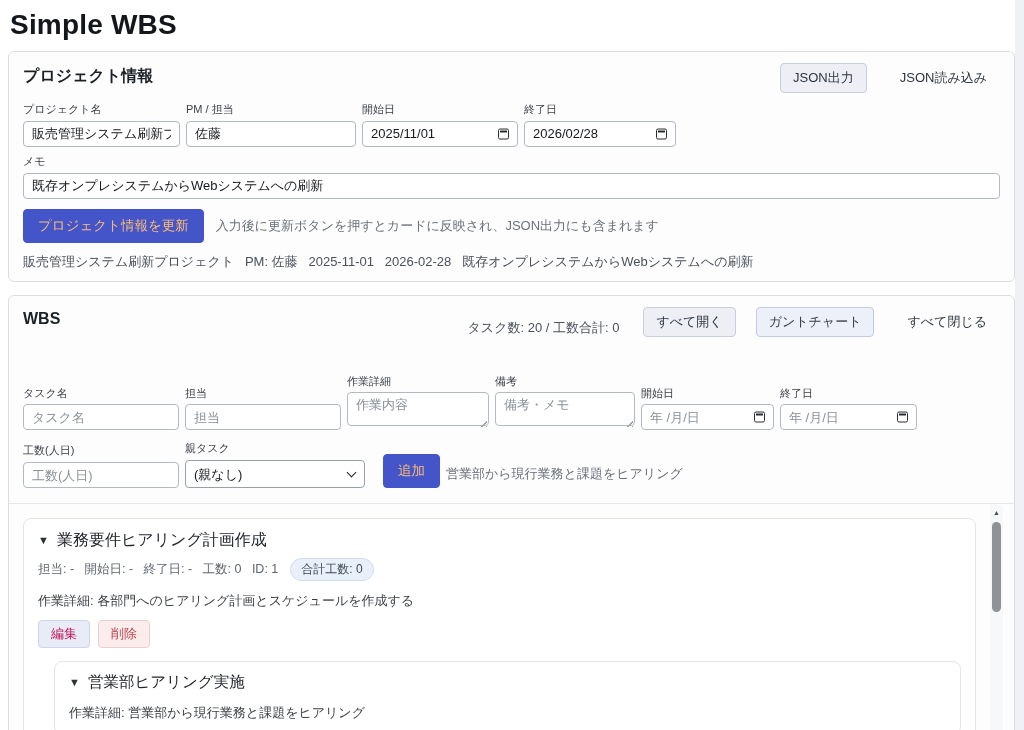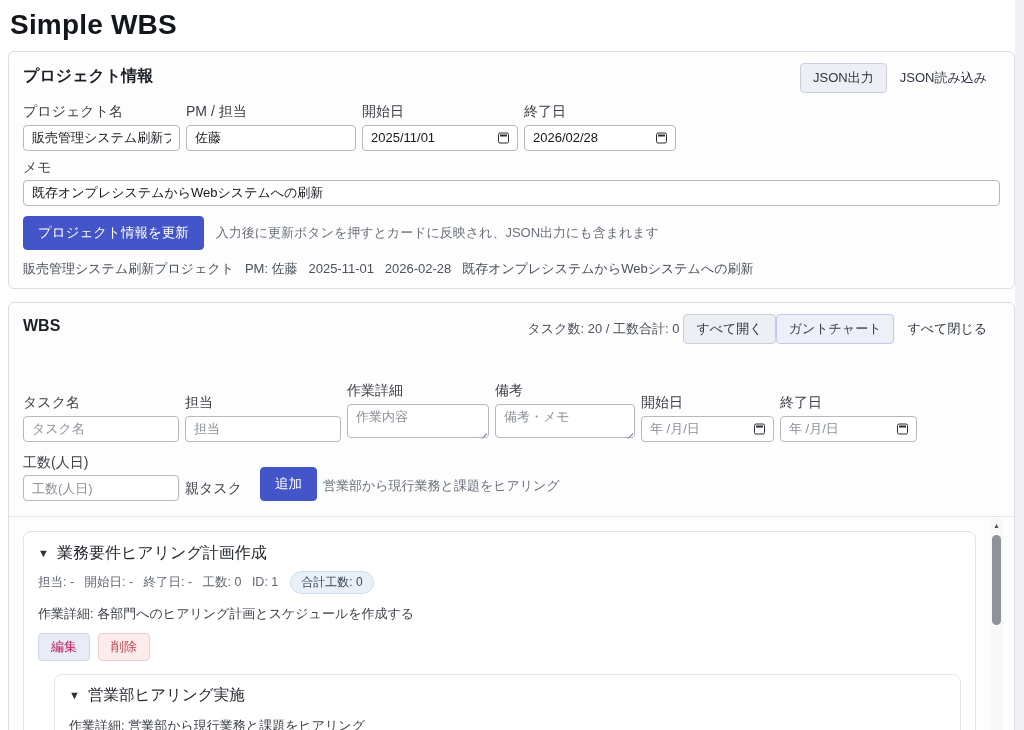--- a/index.html
+++ b/index.html
@@ -7,33 +7,33 @@
     font-family:"Liberation Sans","DejaVu Sans",sans-serif; color:#15181d; }
 
   .page-title { font-size:28px; font-weight:700; color:#13161b; margin:9px 0 10px 10px; letter-spacing:.2px; }
 
   .card { background:#fdfdfe; border:1px solid #d9dee5; border-radius:6px;
           margin:0 9px 0 8px; padding:11px 14px 10px 14px; }
   .wbs-card { margin-top:13px; padding-bottom:0; }
 
   .card-head { display:flex; justify-content:space-between; align-items:flex-start; }
   .card-head h2 { font-size:16px; font-weight:700; color:#1b2026; padding-top:3px; }
-  .head-actions { display:flex; align-items:center; gap:0; }
+  .head-actions { display:flex; align-items:flex-end; gap:20px; }
 
   .btn { font-family:inherit; font-size:13px; border-radius:4px; padding:5px 12px; cursor:pointer; white-space:nowrap; }
   .btn-light { background:#edeff5; border:1px solid #c8cedb; color:#2e3440; }
   .btn-ghost { background:transparent; border:1px solid transparent; color:#2e3440; }
   .btn-gantt { background:#eef0f9; border:1px solid #c2c9e7; color:#333c49; }
-  .btn-primary { background:#4355c8; border:1px solid #4355c8; color:#ffffff; font-size:13.5px; padding:7px 14px; }
+  .btn-primary { background:#4355c8; border:1px solid #4355c8; color:#fdba74; font-size:13.5px; padding:7px 14px; }
   .btn-edit { background:#e9ecf6; border:1px solid #ced5e8; color:#be185d; padding:4px 12px; }
   .btn-delete { background:#fcecec; border:1px solid #eecdd0; color:#b9434f; padding:4px 12px; }
 
   .field-row { display:flex; gap:6px; align-items:flex-end; margin-top:10px; }
   .field { display:flex; flex-direction:column; }
-  .field label { font-size:14px; color:#3c4046; margin-bottom:4px; line-height:1.25; }
+  .field label { font-size:11px; color:#3c4046; margin-bottom:4px; line-height:1.25; }
   input, textarea, select { font-family:inherit; font-size:13px; color:#15181d;
      border:1px solid #b3b9c2; border-radius:4px; padding:4px 8px; background:#fff; outline:none; }
   input { height:26px; }
   input::placeholder, textarea::placeholder { color:#8a9098; }
   textarea { resize:none; height:34px; width:100%; line-height:1.3; }
   .ta-wrap { position:relative; }
   .grip { position:absolute; right:2px; bottom:3px; width:9px; height:9px;
           clip-path:polygon(100% 0,100% 100%,0 100%);
           background:repeating-linear-gradient(-45deg,#98a0a8 0 1px,transparent 1px 3.5px); }
 
@@ -191,20 +191,26 @@
     </div>
   </div>
 
   <div class="field-row row2">
     <div class="field w-effort">
       <label>工数(人日)</label>
       <input type="text" placeholder="工数(人日)" style="">
     </div>
     <div class="field">
       <label>親タスク</label>
+      <span class="sel-wrap">
+        <select>
+          <option>(親なし)</option>
+        </select>
+        <span class="chevron"></span>
+      </span>
     </div>
     <button class="btn btn-primary btn-add">追加</button>
     <span class="add-hint">営業部から現行業務と課題をヒアリング</span>
   </div>
 
   <div class="task-area">
 
     <article class="task-card">
       <div class="task-title-row">
         <span class="tgl">▼</span><span>業務要件ヒアリング計画作成</span>

